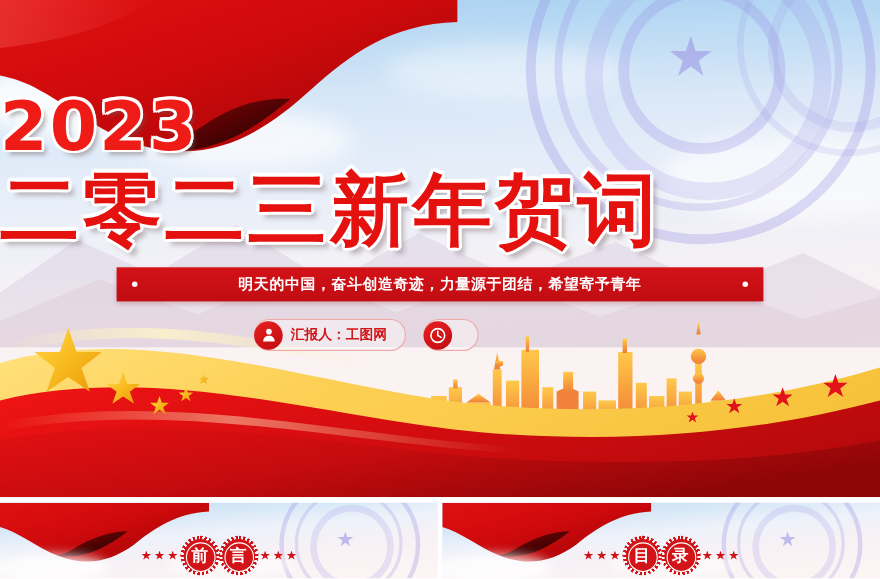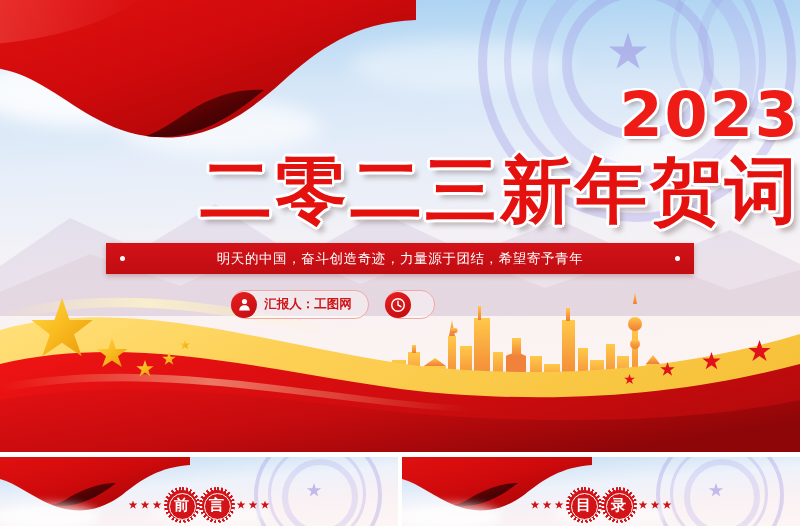--- a/index.html
+++ b/index.html
@@ -67,21 +67,21 @@
   
   .band-stars{position:absolute;right:18px;bottom:64px;width:160px;height:40px;}
   .rstar{position:absolute;background:#e0121a;
          clip-path:polygon(50% 0%,61.8% 34.5%,98% 34.5%,68.8% 57%,80.9% 91%,50% 70%,19.1% 91%,31.2% 57%,2% 34.5%,38.2% 34.5%);}
   .rs1{left:2px;top:26px;width:11px;height:11px;}
   .rs2{left:38px;top:14px;width:15px;height:15px;}
   .rs3{left:80px;top:4px;width:19px;height:19px;}
   .rs4{left:126px;top:-8px;width:23px;height:23px;}
 
   
-  .titleblock{position:absolute;left:0;top:84px;width:800px;text-align:right;}
+  .titleblock{position:absolute;left:0;top:84px;width:800px;text-align:left;}
   .year{font-size:62px;font-weight:bold;line-height:1;letter-spacing:2px;
         color:#ef1b16;
         text-shadow:
           -2px -2px 0 #fff, 2px -2px 0 #fff, -2px 2px 0 #fff, 2px 2px 0 #fff,
           0 -2.5px 0 #fff, 0 2.5px 0 #fff, -2.5px 0 0 #fff, 2.5px 0 0 #fff,
           4px 5px 4px rgba(110,90,90,.42);}
   .maintitle{margin-top:6px;font-size:72px;font-weight:bold;line-height:1.08;
              letter-spacing:3px;color:#e4110f;
              text-shadow:
                -2px -2px 0 #fff, 2px -2px 0 #fff, -2px 2px 0 #fff, 2px 2px 0 #fff,
@@ -89,21 +89,21 @@
                5px 6px 5px rgba(110,88,88,.40);}
 
   
   .subbar{position:absolute;left:106px;top:243px;width:588px;height:31px;
           background:linear-gradient(180deg,#d31218 0%,#c00d12 100%);
           display:flex;align-items:center;justify-content:center;
           box-shadow:0 2px 5px rgba(130,20,20,.28);}
   .subbar .dot{position:absolute;width:5px;height:5px;border-radius:50%;background:#fff;}
   .subbar .dot.l{left:14px;}
   .subbar .dot.r{right:14px;}
-  .subbar .txt{color:#fff;font-size:13.5px;font-weight:normal;letter-spacing:.6px;}
+  .subbar .txt{color:#fff;font-size:13.5px;font-weight:bold;letter-spacing:.6px;}
 
   
   .pills{position:absolute;left:0;top:290px;width:666px;display:flex;
          justify-content:center;gap:16px;}
   .pill{display:flex;align-items:center;height:27px;padding-right:16px;
         border:1.4px solid #f0a9a6;border-radius:14px;background:rgba(255,255,255,.42);}
   .pill .ic{width:26px;height:26px;border-radius:50%;flex:none;margin:-1px 7px -1px -1px;
             background:linear-gradient(150deg,#e81f20,#c00c10);
             display:flex;align-items:center;justify-content:center;}
   .pill .ic svg{display:block;}

